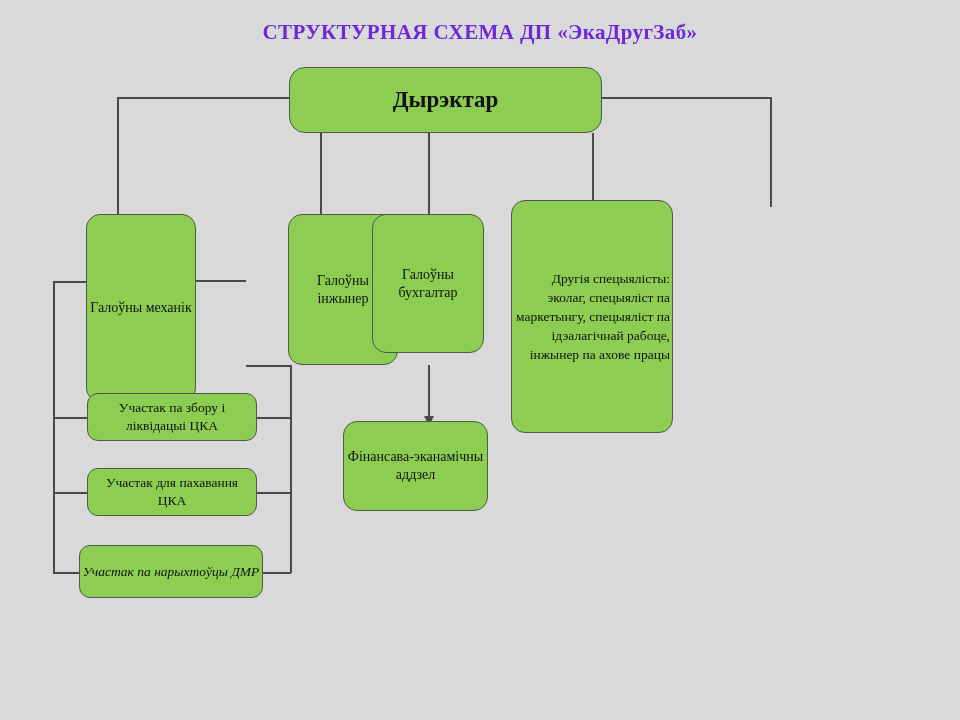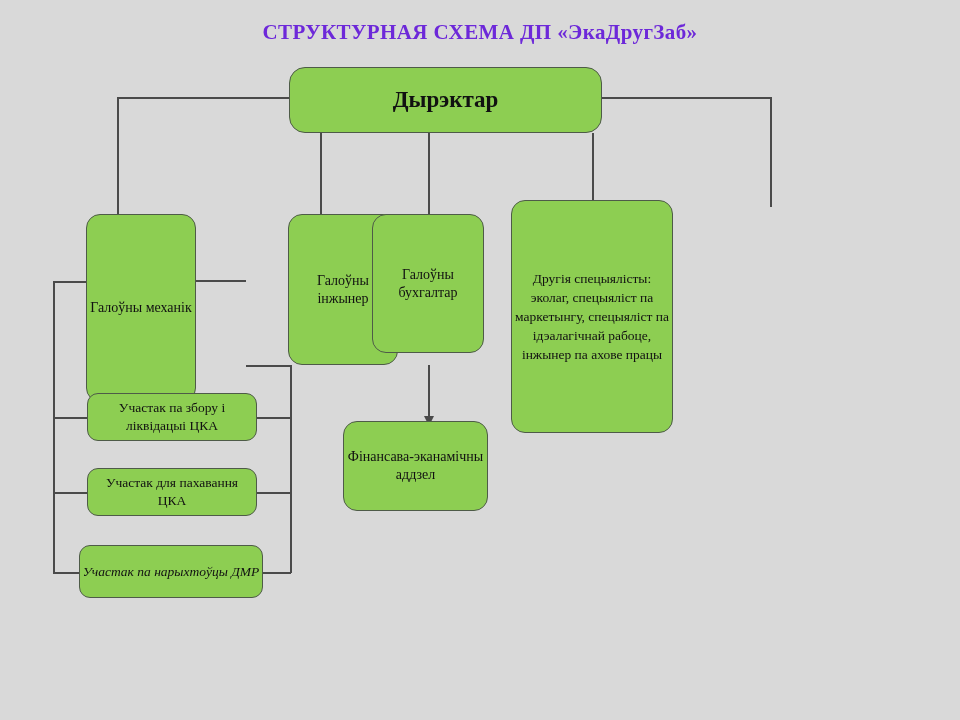--- a/index.html
+++ b/index.html
@@ -114,21 +114,21 @@
   <div class="arrowhead" style="left:423.5px; top:416px;"></div>
 
   <div class="node root" style="left:289px; top:67px; width:313px; height:66px;">Дырэктар</div>
 
   <div class="node" style="left:86px; top:214px; width:110px; height:188px;">Галоўны механік</div>
 
   <div class="node" style="left:246px; top:214px; width:110px; height:151px;margin-left:42px;">Галоўны інжынер</div>
 
   <div class="node" style="left:372px; top:214px; width:112px; height:139px;">Галоўны бухгалтар</div>
 
-  <div class="node multi" style="left:511px; top:200px; width:162px; height:233px;">Другія спецыялісты: эколаг, спецыяліст па маркетынгу, спецыяліст па ідэалагічнай рабоце, інжынер па ахове працы</div>
+  <div class="node multi" style="left:511px; top:200px; width:162px; height:233px;text-align:right;">Другія спецыялісты: эколаг, спецыяліст па маркетынгу, спецыяліст па ідэалагічнай рабоце, інжынер па ахове працы</div>
 
 
   <div class="node small" style="left:87px; top:393px; width:170px; height:48px;">Участак  па збору і ліквідацыі ЦКА</div>
 
   <div class="node small" style="left:87px; top:468px; width:170px; height:48px;">Участак для пахавання ЦКА</div>
 
   <div class="node small" style="left:79px; top:545px; width:184px; height:53px;font-style:italic;">Участак па нарыхтоўцы ДМР</div>
 
   <div class="node" style="left:343px; top:421px; width:145px; height:90px;">Фінансава-эканамічны аддзел</div>
 

